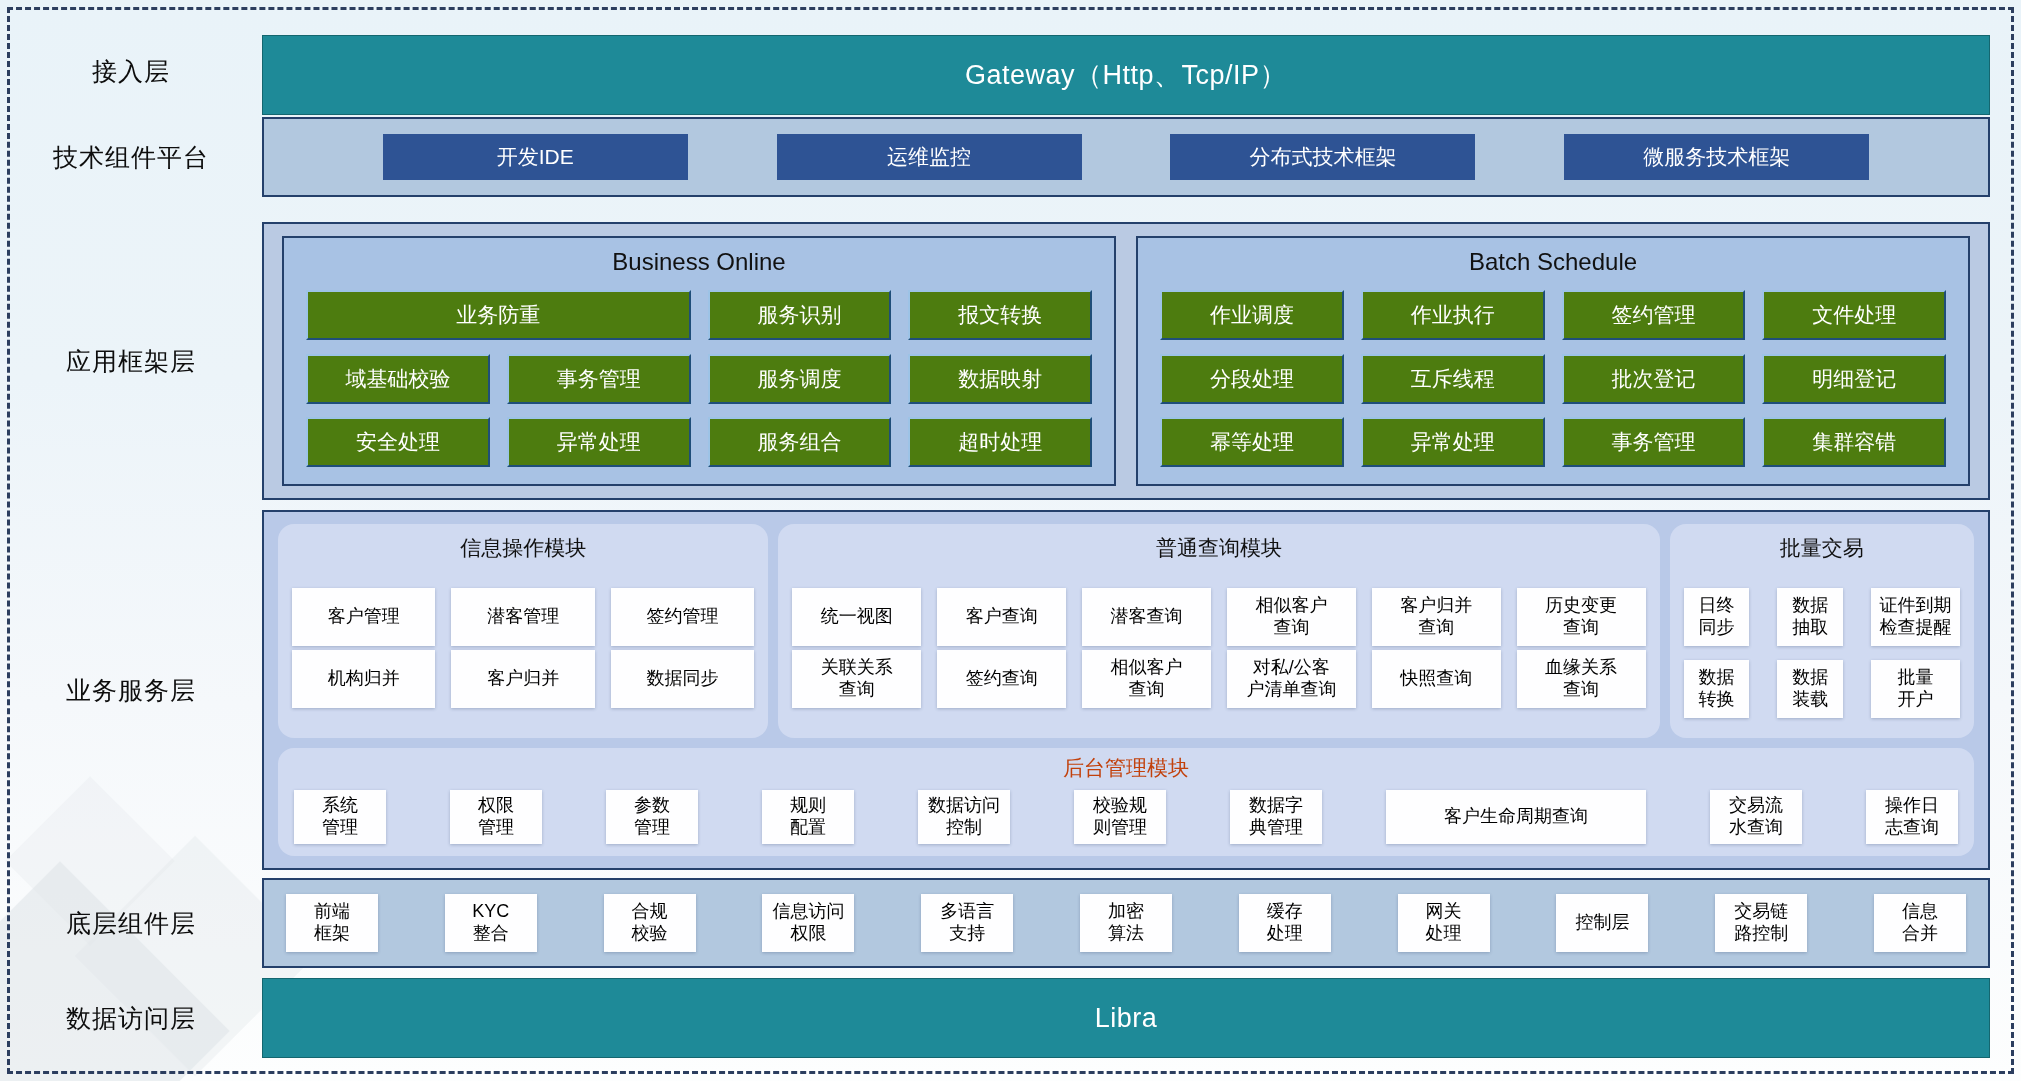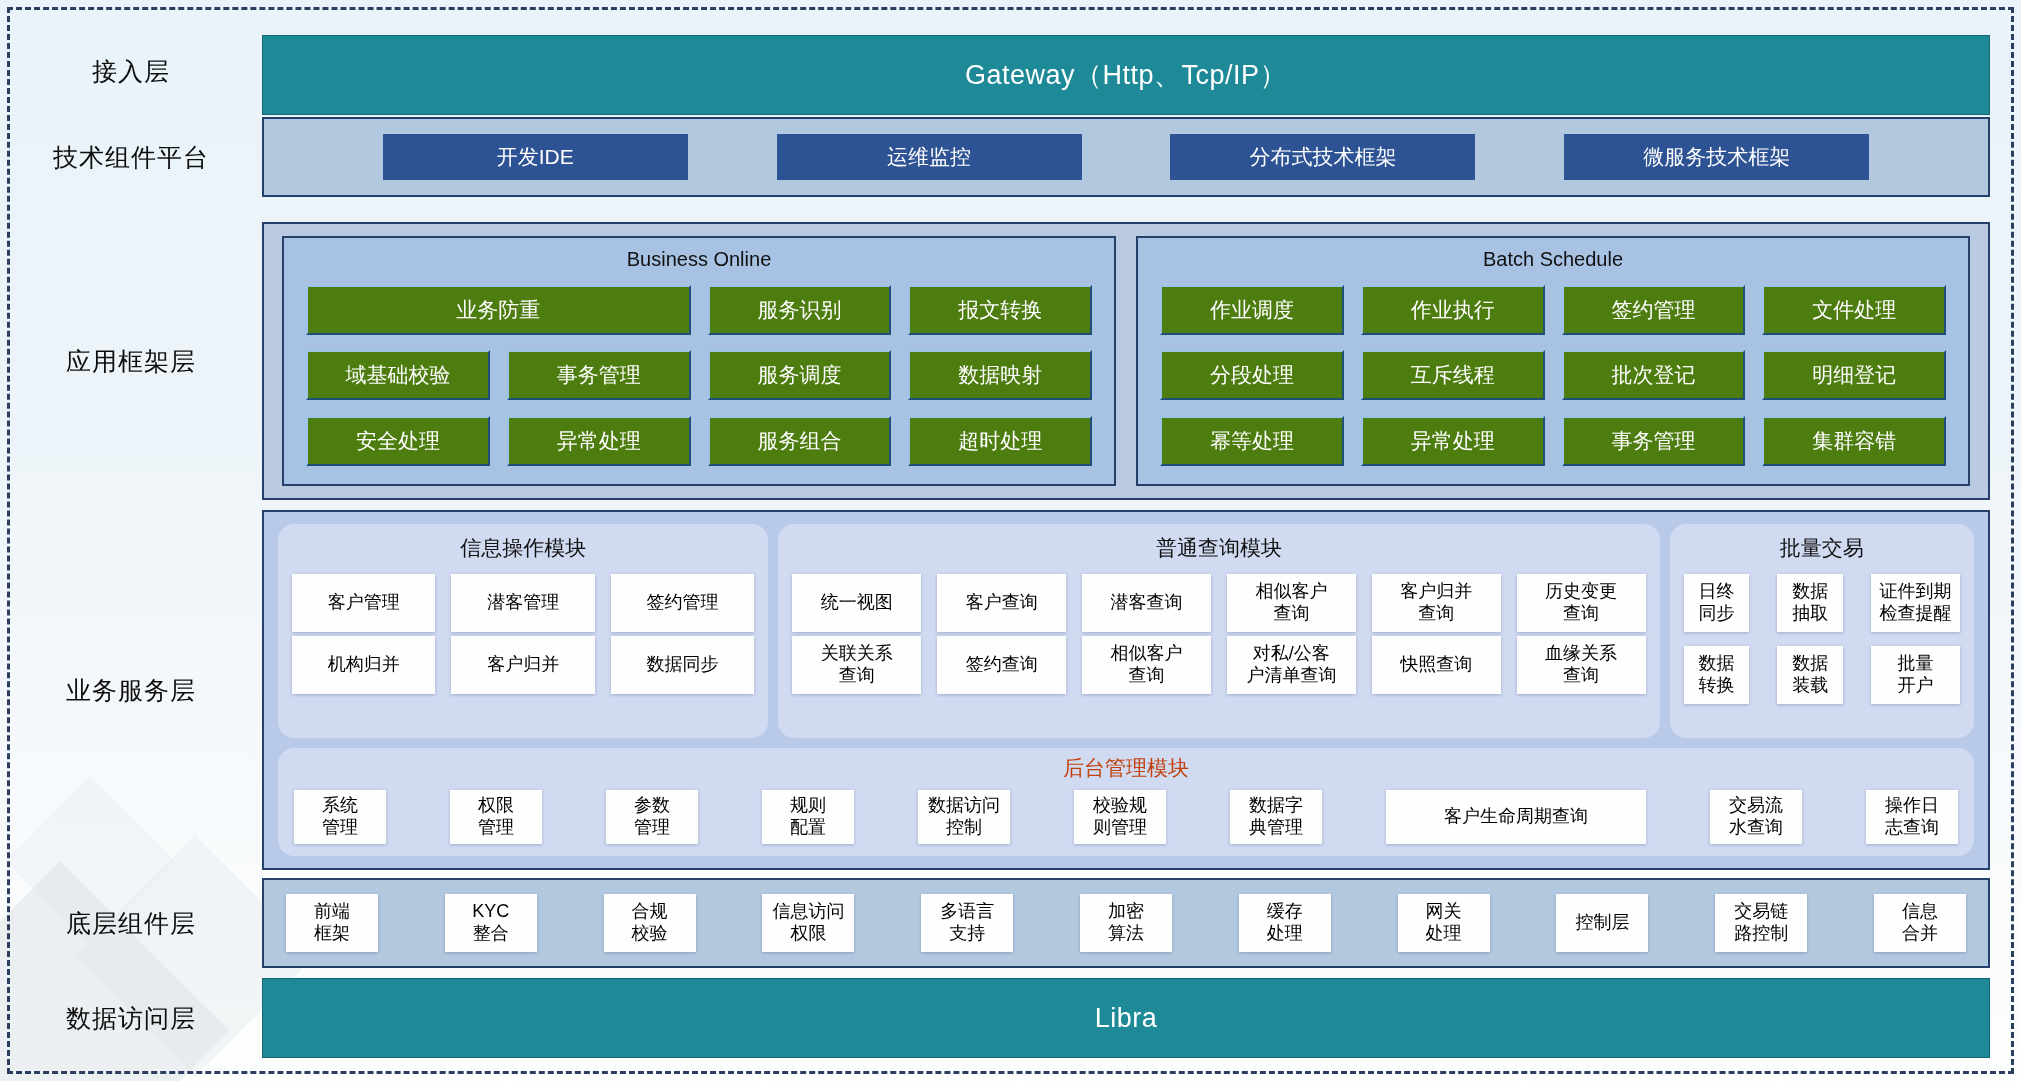--- a/index.html
+++ b/index.html
@@ -52,21 +52,21 @@
 
   
   .fw-box {
     height:100%; background:#BACAE3; border:2px solid #24406B;
     display:flex; gap:20px; padding:12px 18px;
   }
   .fw-panel {
     flex:1; background:#A8C2E4; border:2px solid #24406B; padding:6px 22px 16px;
     display:flex; flex-direction:column;
   }
-  .fw-title { text-align:center; font-size:20px; color:#111; margin:4px 0 14px; }
+  .fw-title { text-align:center; font-size:24px; color:#111; margin:4px 0 14px; }
   .fw-grid { display:grid; grid-template-columns:repeat(4,1fr); gap:13px 17px; flex:1; }
   .steel-btn {
     height:50px; background:#4d7c0f; color:#fff; font-size:21px;
     display:flex; align-items:center; justify-content:center;
     border:2px solid; border-color:#9DC3E6 #1F4E79 #1F4E79 #9DC3E6;
   }
   .span2 { grid-column:span 2; }
 
   
   .svc-box {
@@ -74,21 +74,21 @@
     padding:12px 14px; display:flex; flex-direction:column; gap:10px;
   }
   .svc-top { display:flex; gap:10px; flex:1; min-height:0; }
   .svc-panel {
     background:#D0DAF1; border-radius:16px; padding:6px 14px 12px;
     display:flex; flex-direction:column;
   }
   .panel-info { flex:485 1 0; }
   .panel-query { flex:895 1 0; }
   .panel-batch { flex:290 1 0; }
-  .svc-title { text-align:center; font-size:21px; color:#111; margin:4px 0 12px; }
+  .svc-title { text-align:center; font-size:21px; color:#111; margin:4px 0 26px; }
   .svc-grid { display:grid; gap:4px 16px; grid-auto-rows:58px; }
   .grid3 { grid-template-columns:repeat(3,1fr); }
   .grid6 { grid-template-columns:repeat(6,1fr); }
   .grid3b { grid-template-columns:1fr 1fr 1.35fr; gap:14px 28px; }
   .white-btn {
     background:#FEFEFF; color:#000; font-size:18px; line-height:1.22;
     display:flex; align-items:center; justify-content:center; text-align:center;
     white-space:pre-line; box-shadow:0 1px 3px rgba(40,60,100,.28);
   }
   .admin-panel {

